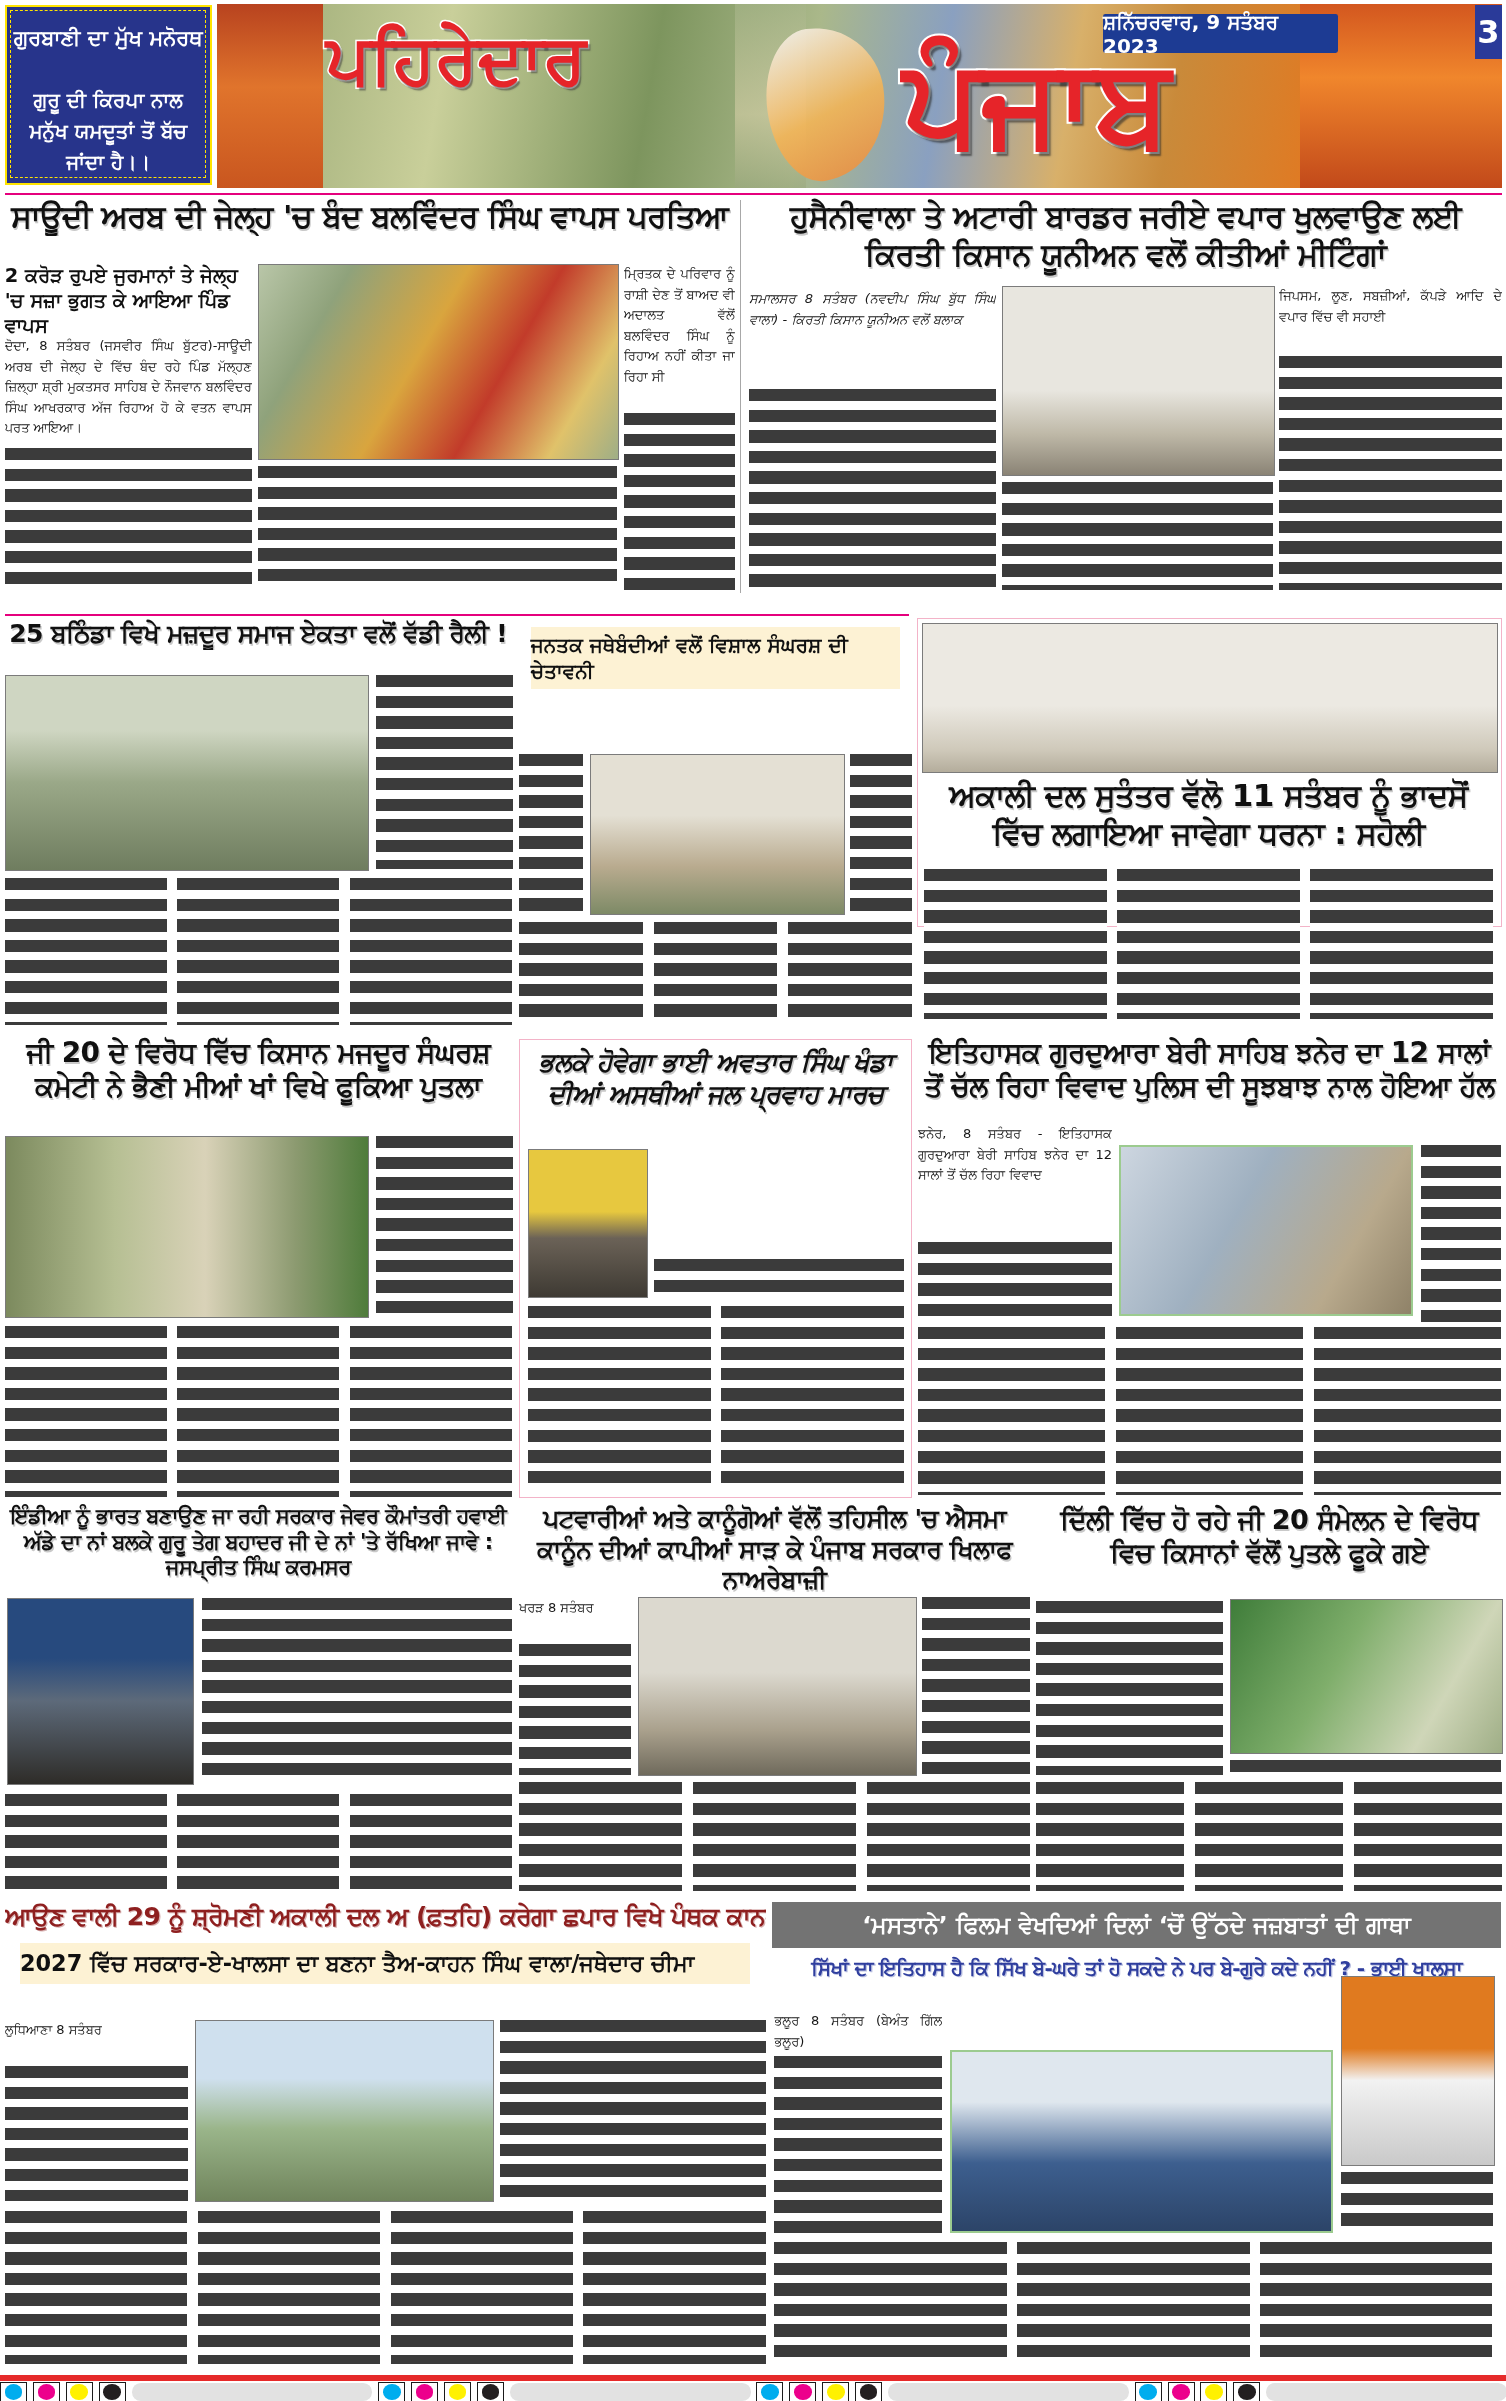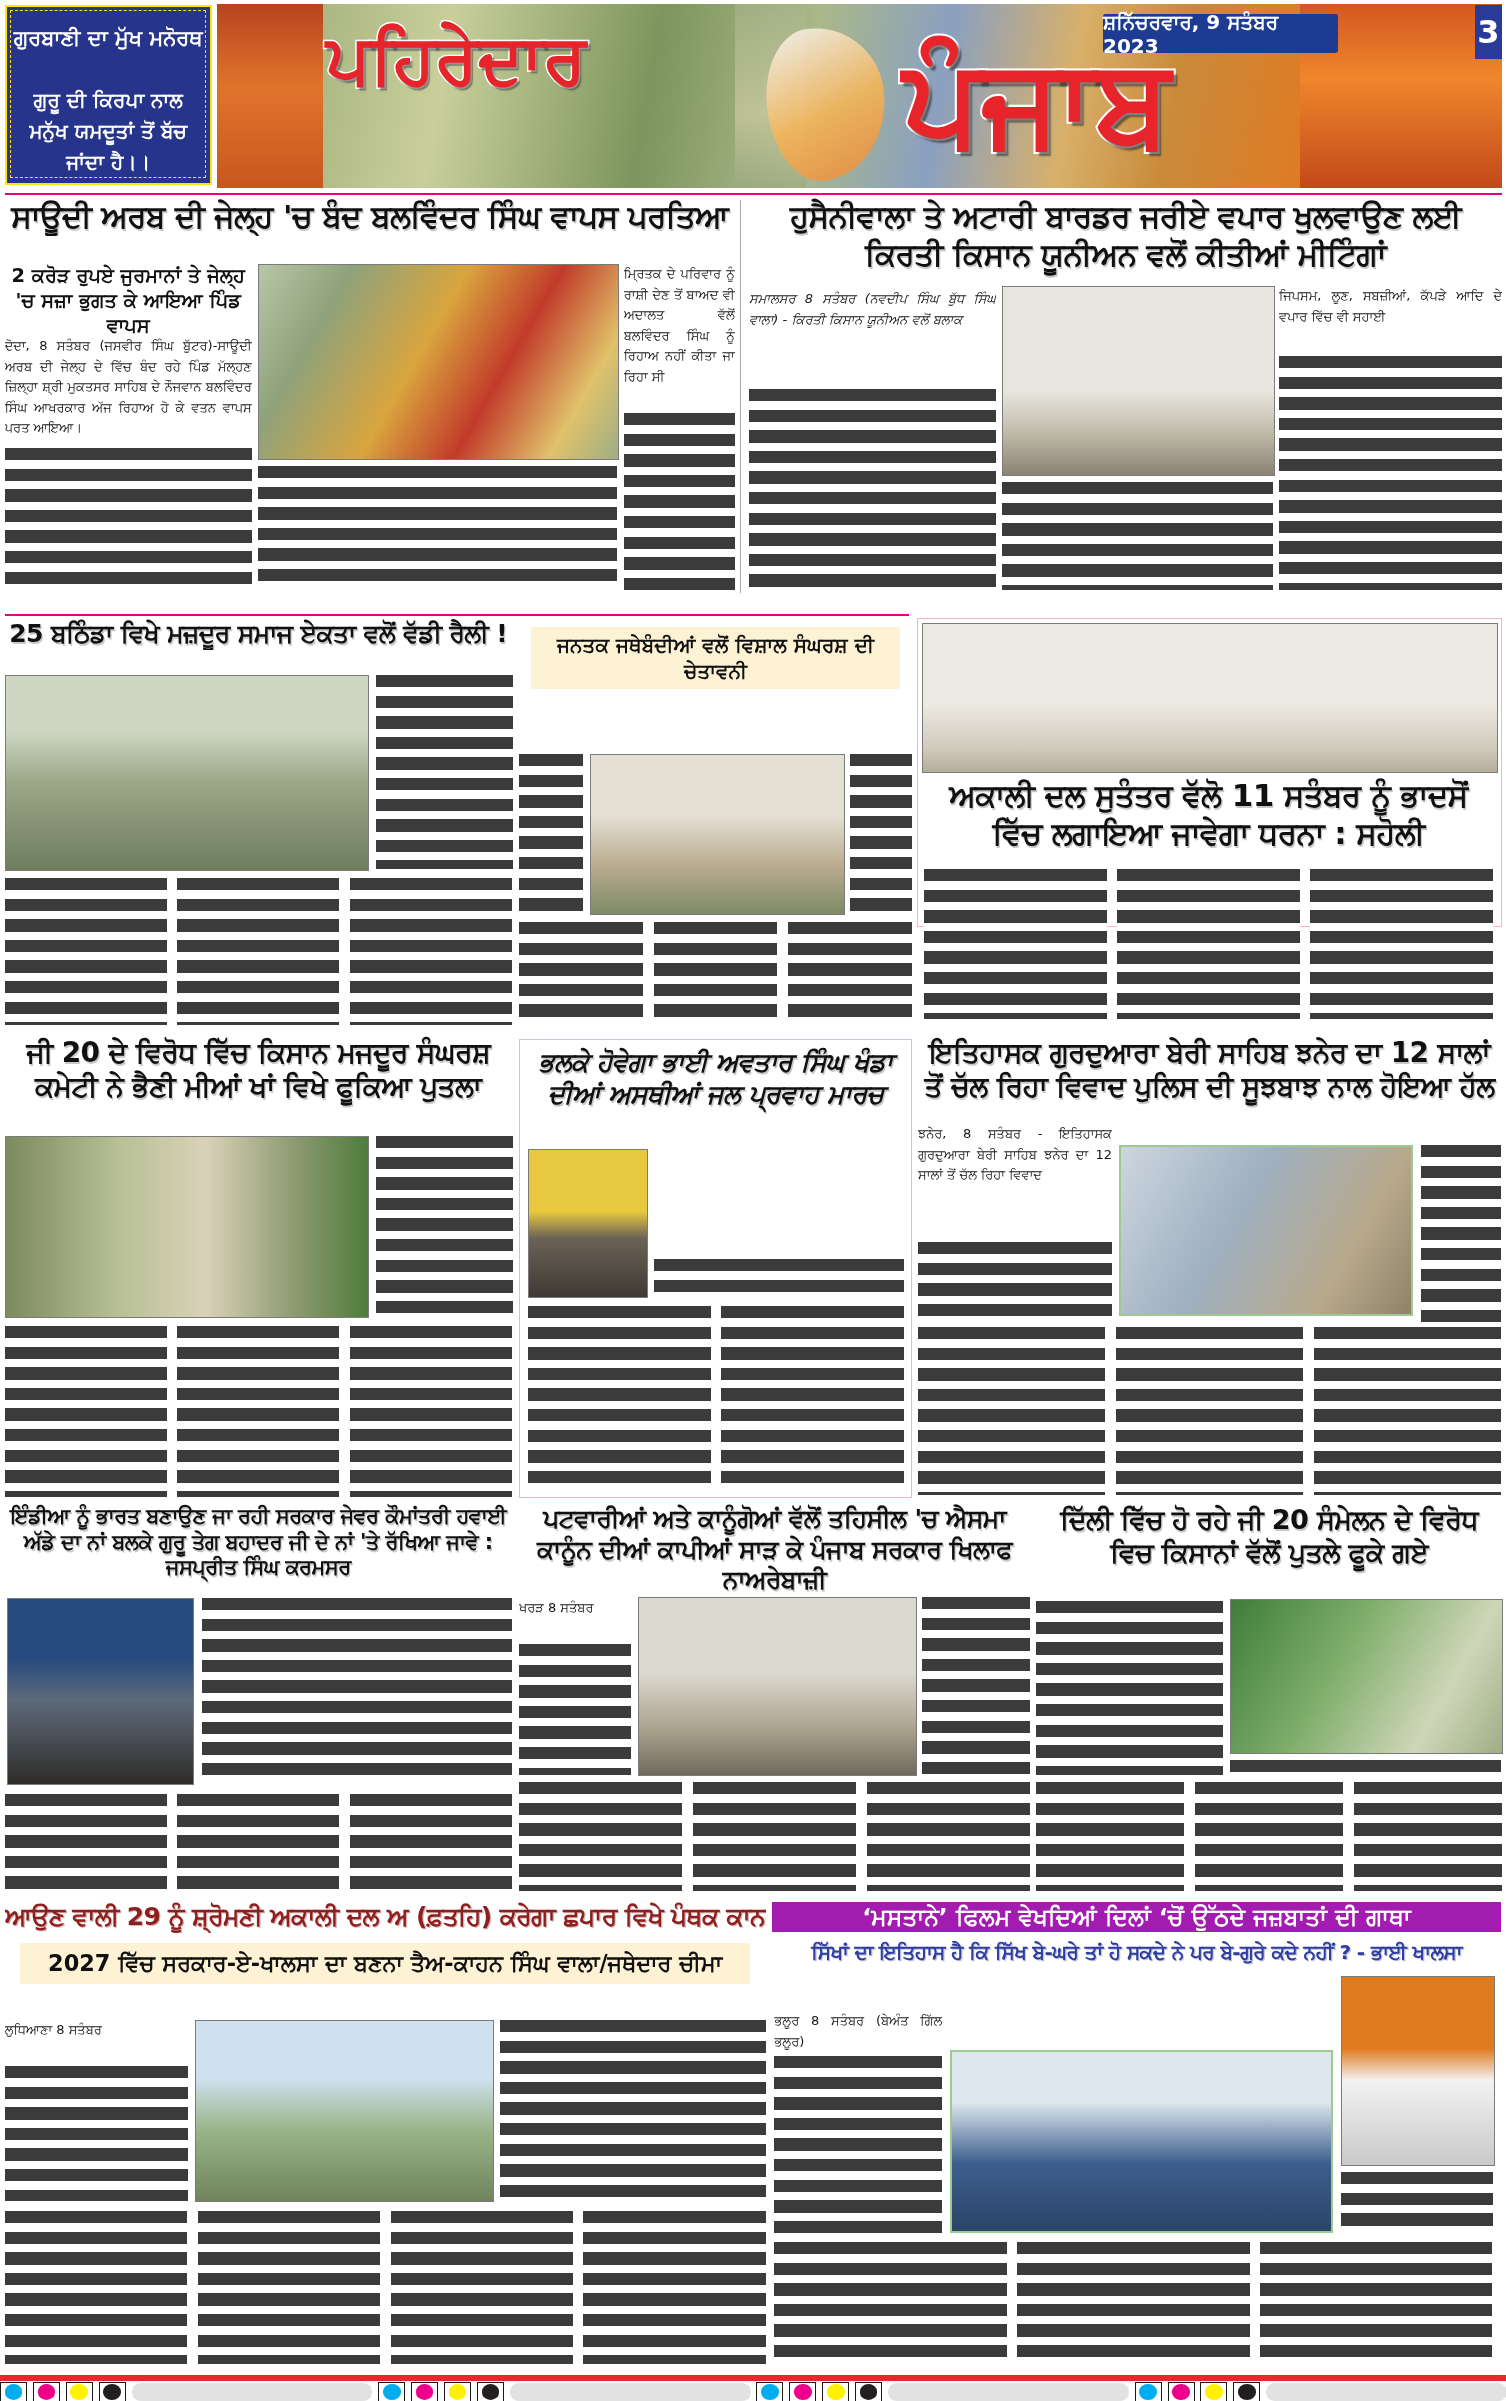--- a/index.html
+++ b/index.html
@@ -1,21 +1,21 @@
 <!DOCTYPE html>
 <html style="font-size:9.4px"><head>
 <meta charset="utf-8">
 <style>
   html,body{margin:0;padding:0;background:#ffffff;}
   #page{position:relative;width:1507px;height:2401px;background:#ffffff;
         font-family:"DejaVu Sans",sans-serif;overflow:hidden;}
   .abs{position:absolute;}
   .hl{font-weight:800;color:#101010;text-align:center;line-height:1.22;
       letter-spacing:-0.6px;text-shadow:1.2px 1.8px 0 #c9c9c9;}
-  .sub{font-weight:800;color:#101010;text-align:center;line-height:1.3;}
+  .sub{font-weight:800;color:#101010;text-align:left;line-height:1.3;}
   .lead{font-size:13px;line-height:20.6px;text-align:justify;color:#161616;font-weight:500;}
   .gk{background:repeating-linear-gradient(180deg,#3b3b3b 0px,#3b3b3b 12.4px,#ffffff 12.4px,#ffffff 20.6px);}
   .cols{display:flex;gap:10.6px;}
   .cols>.gk{flex:1;}
   .photo{border:0.6px solid #7b7b7b;}
   .pinkbox{border:1.8px solid #f3b3c8;}
   .greenframe{border:2.4px solid #9ccb8f;}
   .vline{width:1.2px;background:#a8a8a8;}
   .mag{background:#e5007d;}
   
@@ -217,21 +217,21 @@
     <div class="gk abs" style="left:495px;top:118px;width:266px;height:181px;"></div>
     <div class="cols abs" style="left:0;top:309px;width:761px;height:153px;">
       <div class="gk"></div>
       <div class="gk"></div>
       <div class="gk"></div>
       <div class="gk"></div>
     </div>
   </div>
 
   <div class="abs" style="left:772px;top:1902px;width:729px;height:468px;">
-    <div style="width:100%;height:30px;background:#a21caf;color:#ffffff;font-weight:800;font-size:23.5px;
+    <div style="width:100%;height:46px;background:#737373;color:#ffffff;font-weight:800;font-size:23.5px;
          display:flex;align-items:center;justify-content:center;">‘ਮਸਤਾਨੇ’ ਫਿਲਮ ਵੇਖਦਿਆਂ ਦਿਲਾਂ ‘ਚੋਂ ਉੱਠਦੇ ਜਜ਼ਬਾਤਾਂ ਦੀ ਗਾਥਾ</div>
     <div class="hl" style="font-size:20px;color:#2f3e9e;margin-top:8.2px;white-space:nowrap;overflow:hidden;text-shadow:1.2px 1.2px 0 #bcc2e2;">ਸਿੱਖਾਂ ਦਾ ਇਤਿਹਾਸ ਹੈ ਕਿ ਸਿੱਖ ਬੇ-ਘਰੇ ਤਾਂ ਹੋ ਸਕਦੇ ਨੇ ਪਰ ਬੇ-ਗੁਰੇ ਕਦੇ ਨਹੀਂ ? - ਭਾਈ ਖਾਲਸਾ</div>
     <div class="lead abs" style="left:2.4px;top:109px;width:168px;height:41px;overflow:hidden;">ਭਲੂਰ 8 ਸਤੰਬਰ (ਬੇਅੰਤ ਗਿੱਲ ਭਲੂਰ)</div>
     <div class="gk abs" style="left:2.4px;top:154px;width:168px;height:177px;"></div>
     <div class="photo greenframe abs" style="left:178px;top:148px;width:383px;height:183px;box-sizing:border-box;
          background:linear-gradient(180deg,#dfe7ee 0%,#dfe7ee 28%,#3d5f8f 62%,#2c4468 100%);"></div>
     <div class="photo abs" style="left:569px;top:74px;width:152px;height:188px;
          background:linear-gradient(180deg,#e07a1f 0%,#e07a1f 38%,#f2f2f2 55%,#c9c9c9 100%);"></div>
     <div class="gk abs" style="left:569px;top:270px;width:152px;height:61px;"></div>
     <div class="cols abs" style="left:2.4px;top:340px;width:718px;height:122px;">

